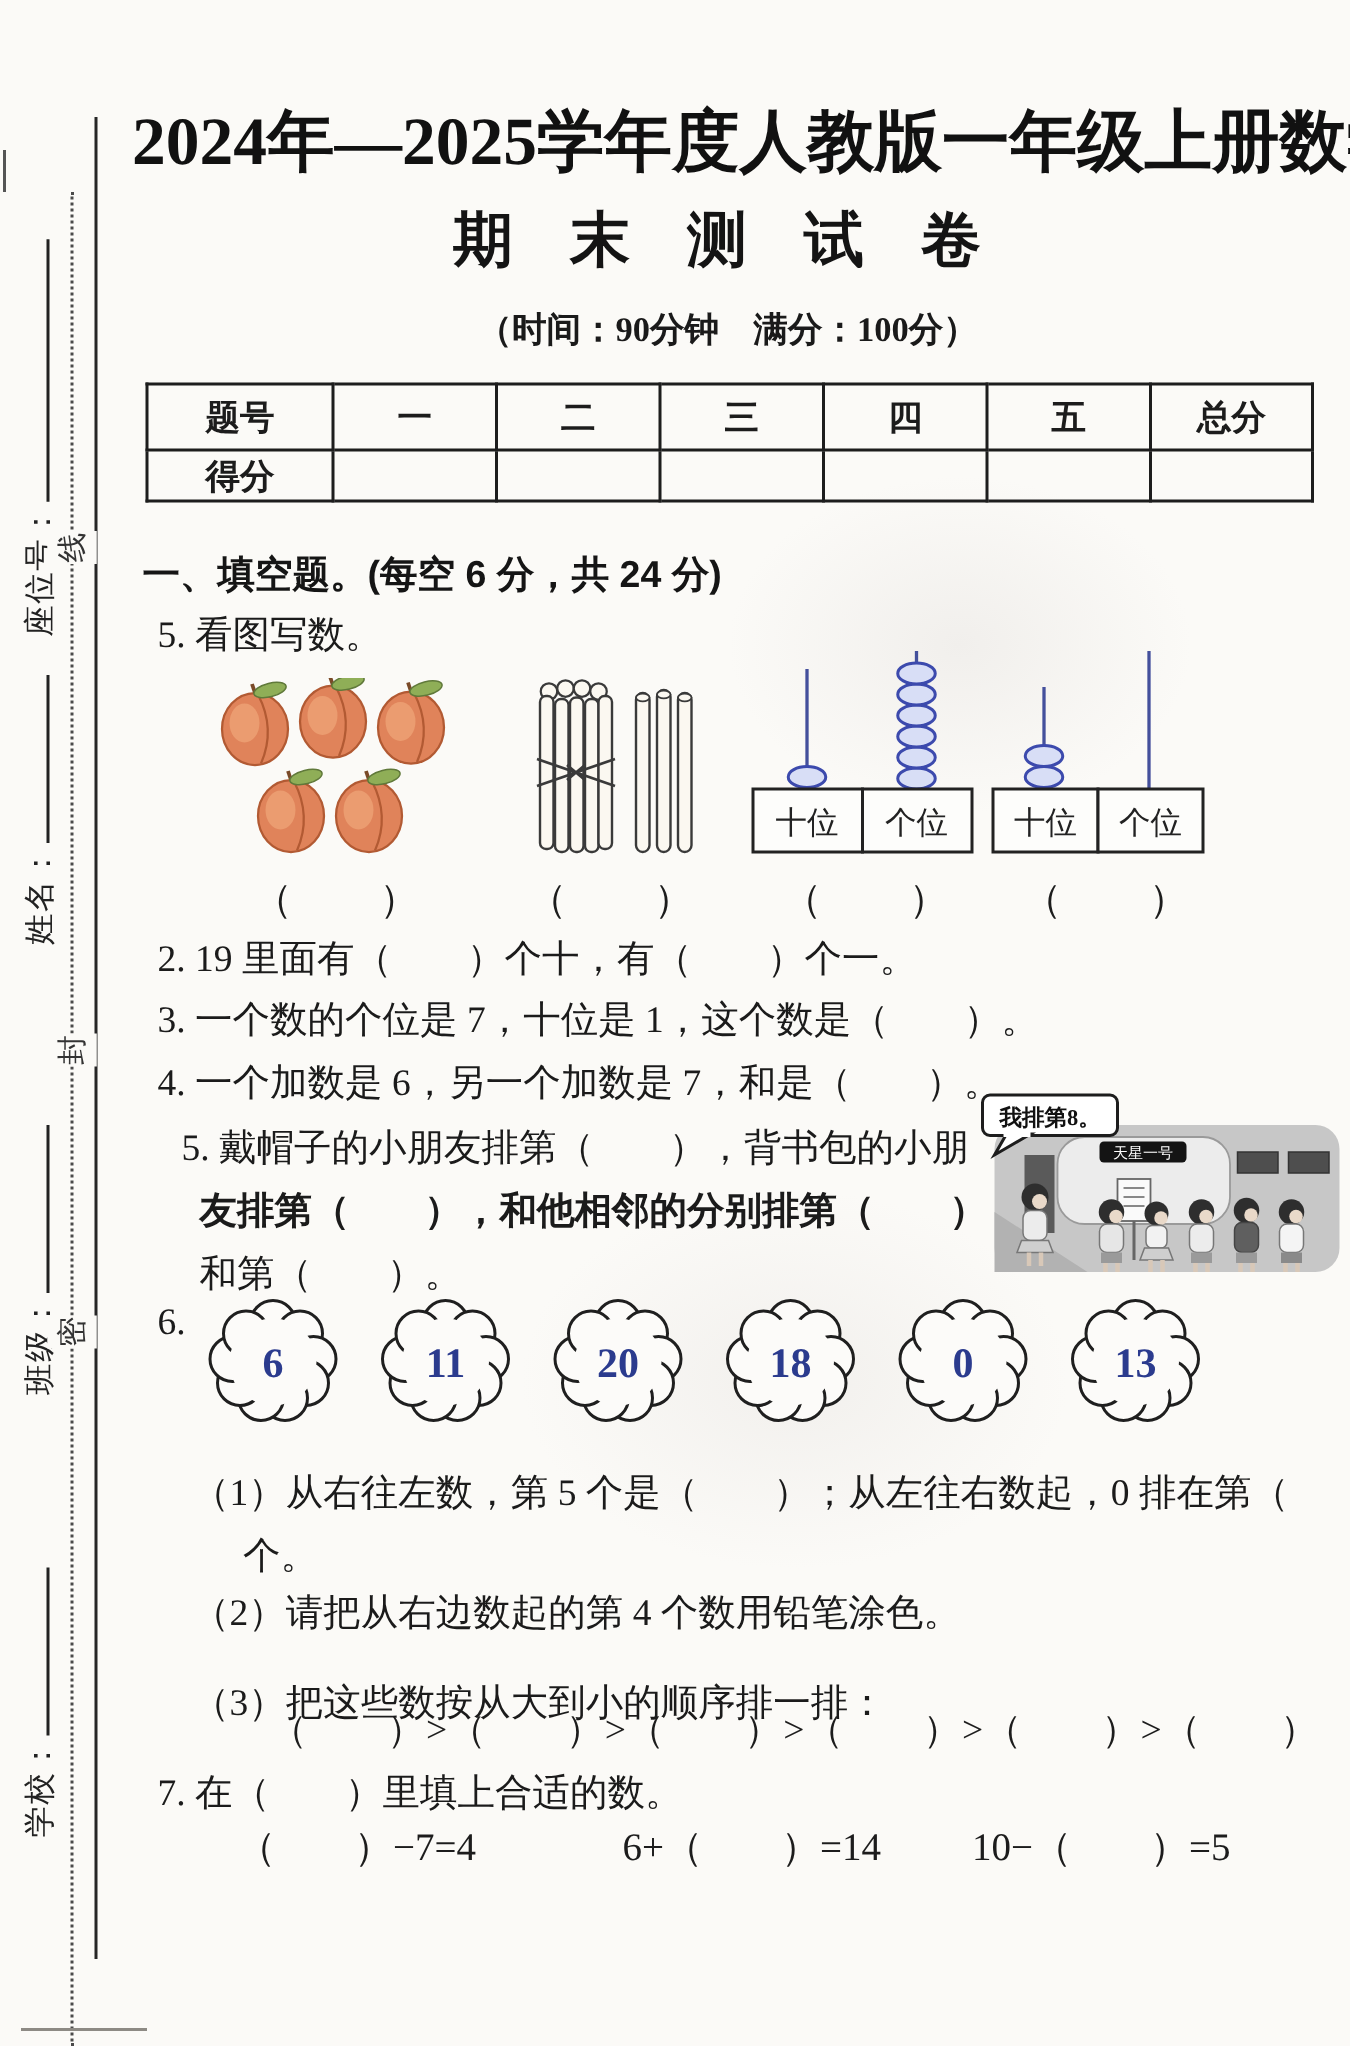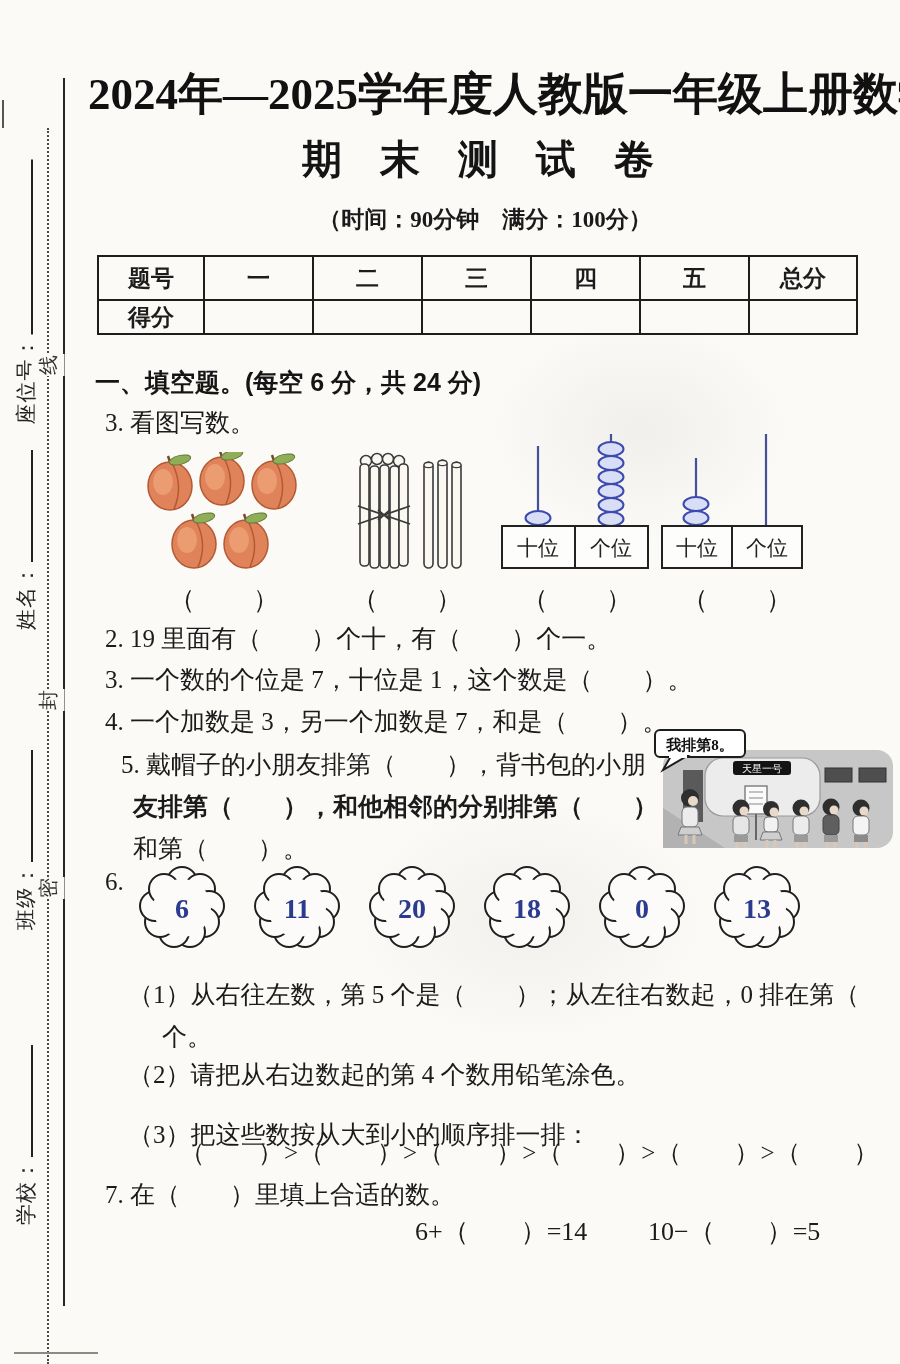--- a/index.html
+++ b/index.html
@@ -71,21 +71,21 @@
   <div class="abs seal-char" style="top:700px">封</div>
   <div class="abs seal-char" style="top:888px">密</div>
 
   <div class="abs title">2024年—2025学年度人教版一年级上册数学</div>
   <div class="abs subtitle">期 末 测 试 卷</div>
   <div class="abs meta">（时间：90分钟　满分：100分）</div>
 
   <table class="abs score-table">
     <tbody>
         <tr class="r1">
-      <td style="width:106px">题号</td>
+      <td style="width:124px">题号</td>
       <td style="width:109px">一</td>
       <td style="width:109px">二</td>
       <td style="width:109px">三</td>
       <td style="width:109px">四</td>
       <td style="width:109px">五</td>
       <td style="width:108px">总分</td>
     </tr>
     <tr class="r2">
       <td>得分</td>
       <td></td>
@@ -93,21 +93,21 @@
       <td></td>
       <td></td>
       <td></td>
       <td></td>
     </tr>
   </tbody>
     </table>
 
   <div class="abs heading">一、填空题。(每空 6 分，共 24 分)</div>
 
-  <div class="abs q-line" style="left:105px; top:406px;">3. 看图写数。</div>
+  <div class="abs q-line" style="left:105px; top:406px;">5. 看图写数。</div>
 
   <svg class="abs" style="left:138px; top:452px;" width="168" height="126" viewBox="0 0 168 126">
     <g>
 
       <g transform="translate(32,34)">
         <ellipse rx="22" ry="24" fill="#e0835a" stroke="#b25a33" stroke-width="1.5"></ellipse>
         <ellipse cx="-7" cy="-4" rx="10" ry="13" fill="#eda275" opacity="0.8"></ellipse>
         <path d="M 2,-23 Q 14,0 4,23" fill="none" stroke="#b25a33" stroke-width="1.5"></path>
         <line x1="0" y1="-24" x2="-2" y2="-30" stroke="#7a4a28" stroke-width="2.5"></line>
         <ellipse cx="10" cy="-26" rx="11" ry="4.5" fill="#8fae57" stroke="#60793a" stroke-width="1" transform="rotate(-14 10 -26)"></ellipse>
@@ -199,21 +199,21 @@
     <text x="107" y="125" font-size="21" text-anchor="middle" fill="#222">个位</text>
   </svg>
 
   <span class="abs paren-blank" style="left:225px; top:582px; transform:translateX(-50%);">（　　）</span>
   <span class="abs paren-blank" style="left:408px; top:582px; transform:translateX(-50%);">（　　）</span>
   <span class="abs paren-blank" style="left:578px; top:582px; transform:translateX(-50%);">（　　）</span>
   <span class="abs paren-blank" style="left:738px; top:582px; transform:translateX(-50%);">（　　）</span>
 
   <div class="abs q-line" style="left:105px; top:622px;">2. 19 里面有（　　）个十，有（　　）个一。</div>
   <div class="abs q-line" style="left:105px; top:663px;">3. 一个数的个位是 7，十位是 1，这个数是（　　）。</div>
-  <div class="abs q-line" style="left:105px; top:705px;">4. 一个加数是 3，另一个加数是 7，和是（　　）。</div>
+  <div class="abs q-line" style="left:105px; top:705px;">4. 一个加数是 6，另一个加数是 7，和是（　　）。</div>
 
   <div class="abs q-line" style="left:121px; top:748px;">5. 戴帽子的小朋友排第（　　），背书包的小朋</div>
   <div class="abs q-line" style="left:133px; top:790px;font-weight:bold;">友排第（　　），和他相邻的分别排第（　　）</div>
   <div class="abs q-line" style="left:133px; top:832px;">和第（　　）。</div>
 
   <svg class="abs" style="left:653px; top:728px;" width="247" height="127" viewBox="0 0 247 127">
     <rect x="10" y="22" width="230" height="98" rx="16" fill="#c7c7c7"></rect>
     <polygon points="10,80 72,120 10,120" fill="#b2b2b2"></polygon>
     <rect x="52" y="30" width="115" height="58" rx="18" fill="#ececec" stroke="#9a9a9a" stroke-width="1.2"></rect>
     <rect x="30" y="42" width="20" height="52" fill="#5a5a5a"></rect>
@@ -376,16 +376,17 @@
     <text x="50" y="54" font-size="28" font-weight="600" text-anchor="middle" fill="#2b3b8e">13</text>
   </svg>
 
   <div class="abs q-line" style="left:128px; top:978px;">（1）从右往左数，第 5 个是（　　）；从左往右数起，0 排在第（　　）</div>
   <div class="abs q-line" style="left:162px; top:1020px;">个。</div>
   <div class="abs q-line" style="left:128px; top:1058px;">（2）请把从右边数起的第 4 个数用铅笔涂色。</div>
   <div class="abs q-line" style="left:128px; top:1118px;">（3）把这些数按从大到小的顺序排一排：</div>
   <div class="abs order-line" style="left:180px; top:1136px;">（　　）&gt;（　　）&gt;（　　）&gt;（　　）&gt;（　　）&gt;（　　）</div>
 
   <div class="abs q-line" style="left:105px; top:1178px;">7. 在（　　）里填上合适的数。</div>
+  <span class="abs eq" style="left:158px; top:1214px;">（　　）−7=4</span>
   <span class="abs eq" style="left:415px; top:1214px;">6+（　　）=14</span>
   <span class="abs eq" style="left:648px; top:1214px;">10−（　　）=5</span>
 
 </div>
 
 </body></html>

